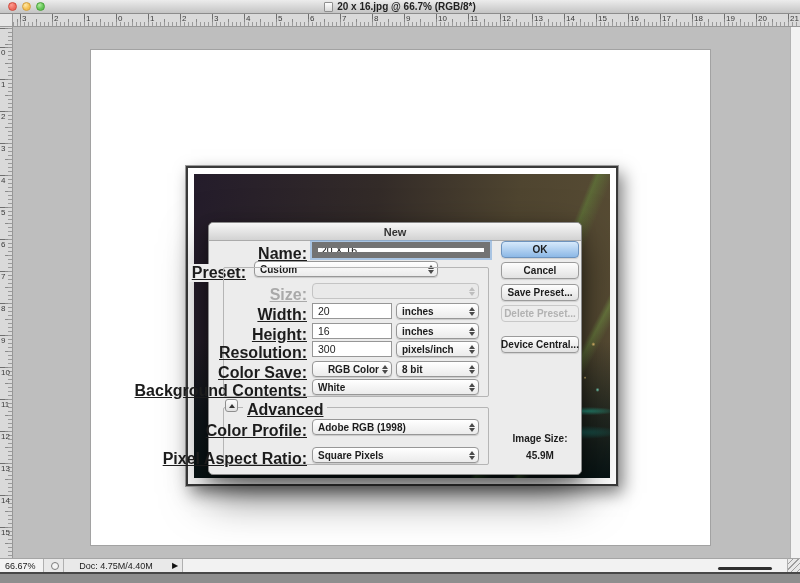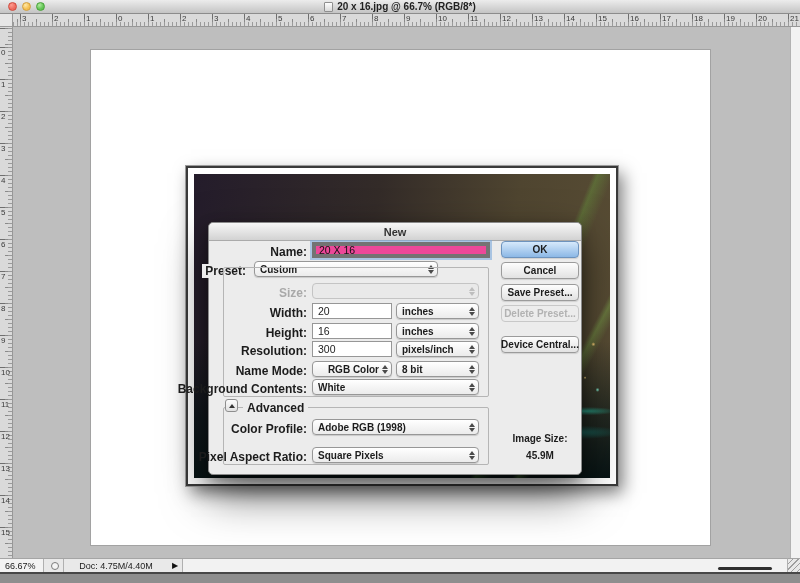--- a/index.html
+++ b/index.html
@@ -72,25 +72,25 @@
   
   .dialog { position:absolute; left:195px; top:195px; width:374px; height:253px;
     background:#ececec; border:1px solid #8a8a8a; border-radius:5px;
     box-shadow:0 20px 45px rgba(0,0,0,.55), 0 5px 14px rgba(0,0,0,.35);
     font-size:10px; color:#1c1c1c; }
   .dlg-titlebar { position:absolute; left:0; top:0; right:0; height:18px;
     background:linear-gradient(#f7f7f7,#d2d2d2); border-bottom:1px solid #aaa;
     border-radius:5px 5px 0 0; text-align:center; line-height:18px;
     font-size:11px; font-weight:600; color:#333; }
   .lbl { position:absolute; right:274px; white-space:nowrap; font-weight:600;
-    font-size:12px; color:#1c1c1c; }
+    font-size:16px; color:#1c1c1c;text-decoration:underline; }
   .lbl.dim { color:#a9a9a9; }
   .group-box { position:absolute; border:1px solid #b5b5b5; border-radius:2px; }
-  .field { position:absolute; height:16px; border:4px solid #737373;
-    box-shadow:0 0 0 2px rgba(125,170,220,.6); background:#ec4899;
+  .field { position:absolute; height:16px; border:6px solid #737373;
+    box-shadow:0 0 0 2px rgba(125,170,220,.6); background:#ffffff;
     font-family:"Liberation Sans", sans-serif; font-size:10.5px; color:#111;
     padding:0 3px; outline:none; }
   .dd { position:absolute; height:16px; border:1px solid #979797; border-radius:4px;
     background:linear-gradient(#ffffff,#ebebeb); display:flex; align-items:center;
     padding:0 3px 0 5px; box-shadow:0 1px 1px rgba(0,0,0,.15); }
   .dd-t { flex:1; font-weight:600; font-size:10px; white-space:nowrap; overflow:hidden; }
   .stepper { display:flex; flex-direction:column; align-items:center; margin-left:3px; }
   .stepper i { display:block; width:0; height:0; border:3px solid transparent; }
   .stepper .up { border-bottom:4px solid #4a4a4a; margin-bottom:1px; }
   .stepper .dn { border-top:4px solid #4a4a4a; }
@@ -265,21 +265,21 @@
         <span class="dd-t" style="font-weight:400; font-size:10.5px;">300</span>
       </div>
       <div class="dd" style="left:187px; top:118px; width:83px;">
         <span class="dd-t">pixels/inch</span>
         <span class="stepper">
             <i class="up"></i>
             <i class="dn"></i>
           </span>
       </div>
 
-      <span class="lbl" style="top:141px;">Name Mode:</span>
+      <span class="lbl" style="top:141px;">Color Save:</span>
       <div class="dd" style="left:103px; top:138px; width:80px;text-align:right;">
         <span class="dd-t">RGB Color</span>
         <span class="stepper">
             <i class="up"></i>
             <i class="dn"></i>
           </span>
       </div>
       <div class="dd" style="left:187px; top:138px; width:83px;">
         <span class="dd-t">8 bit</span>
         <span class="stepper">

